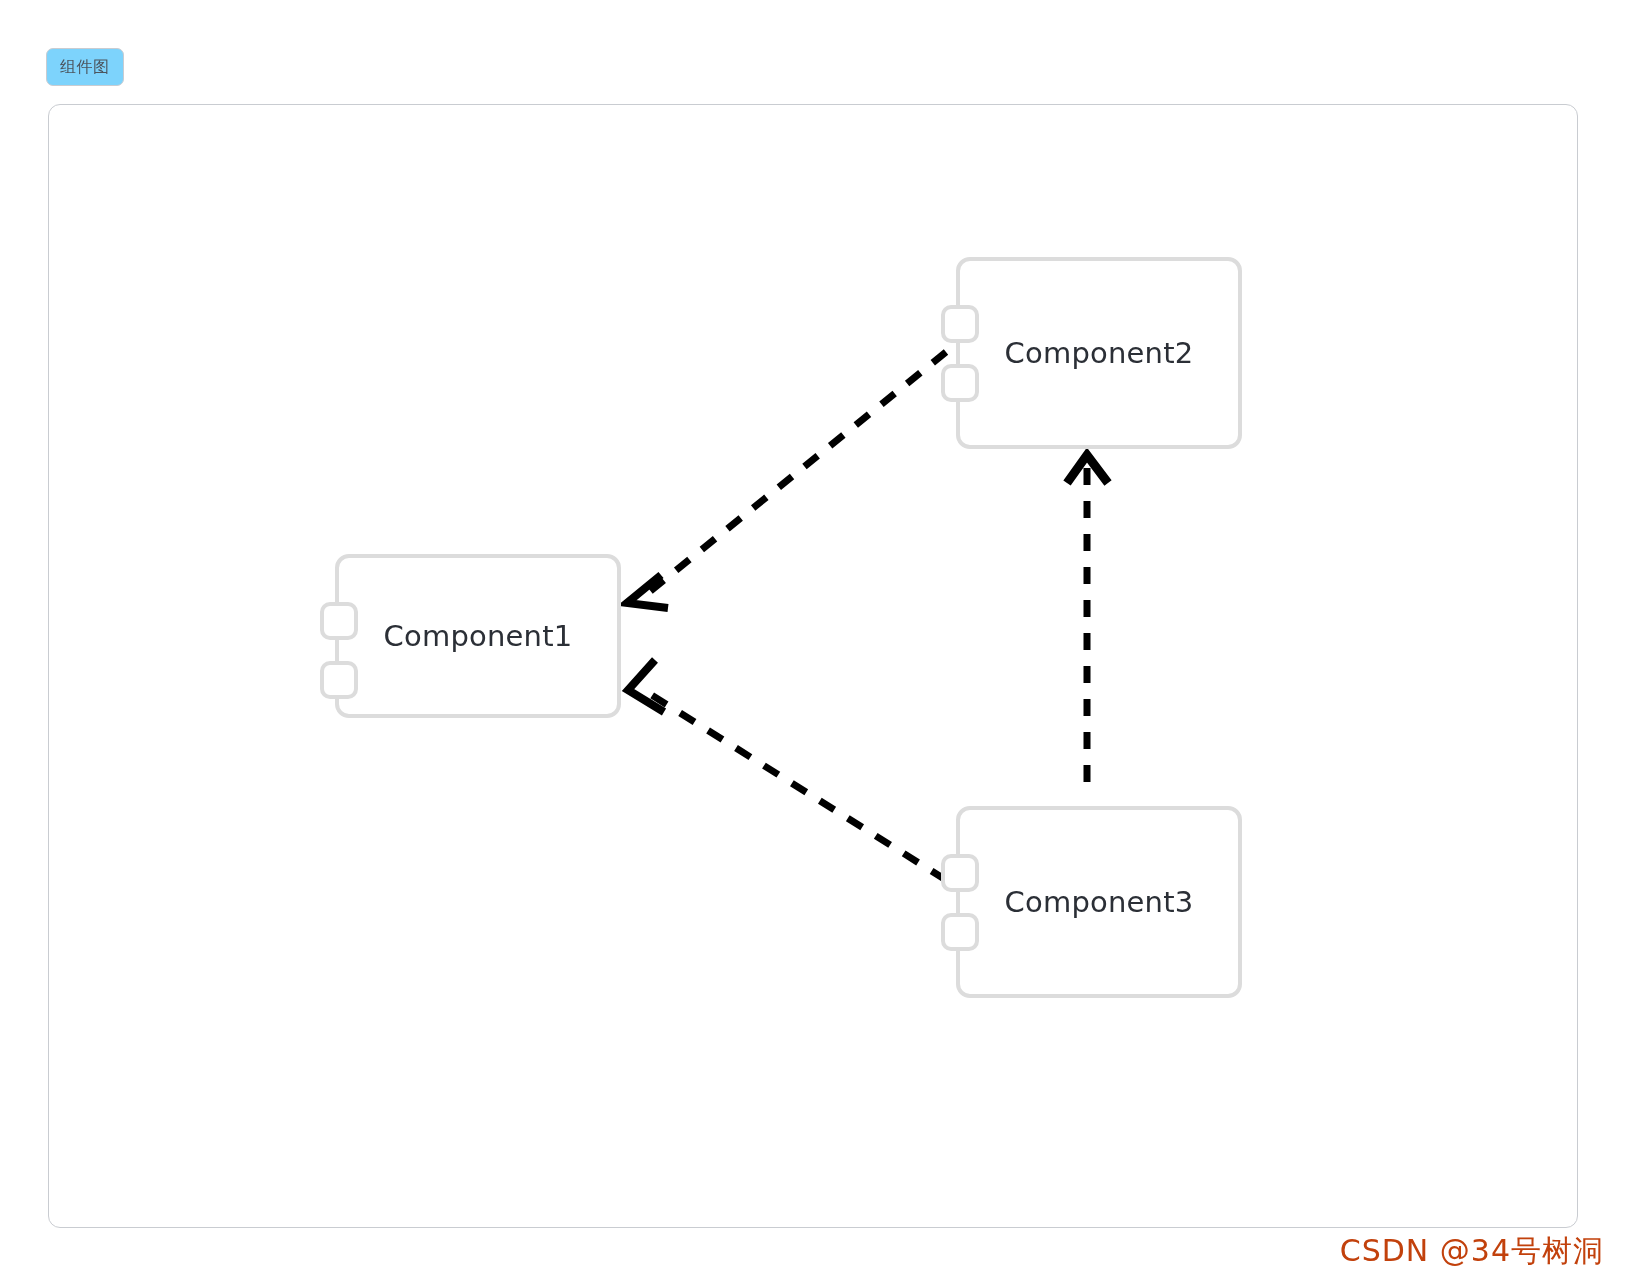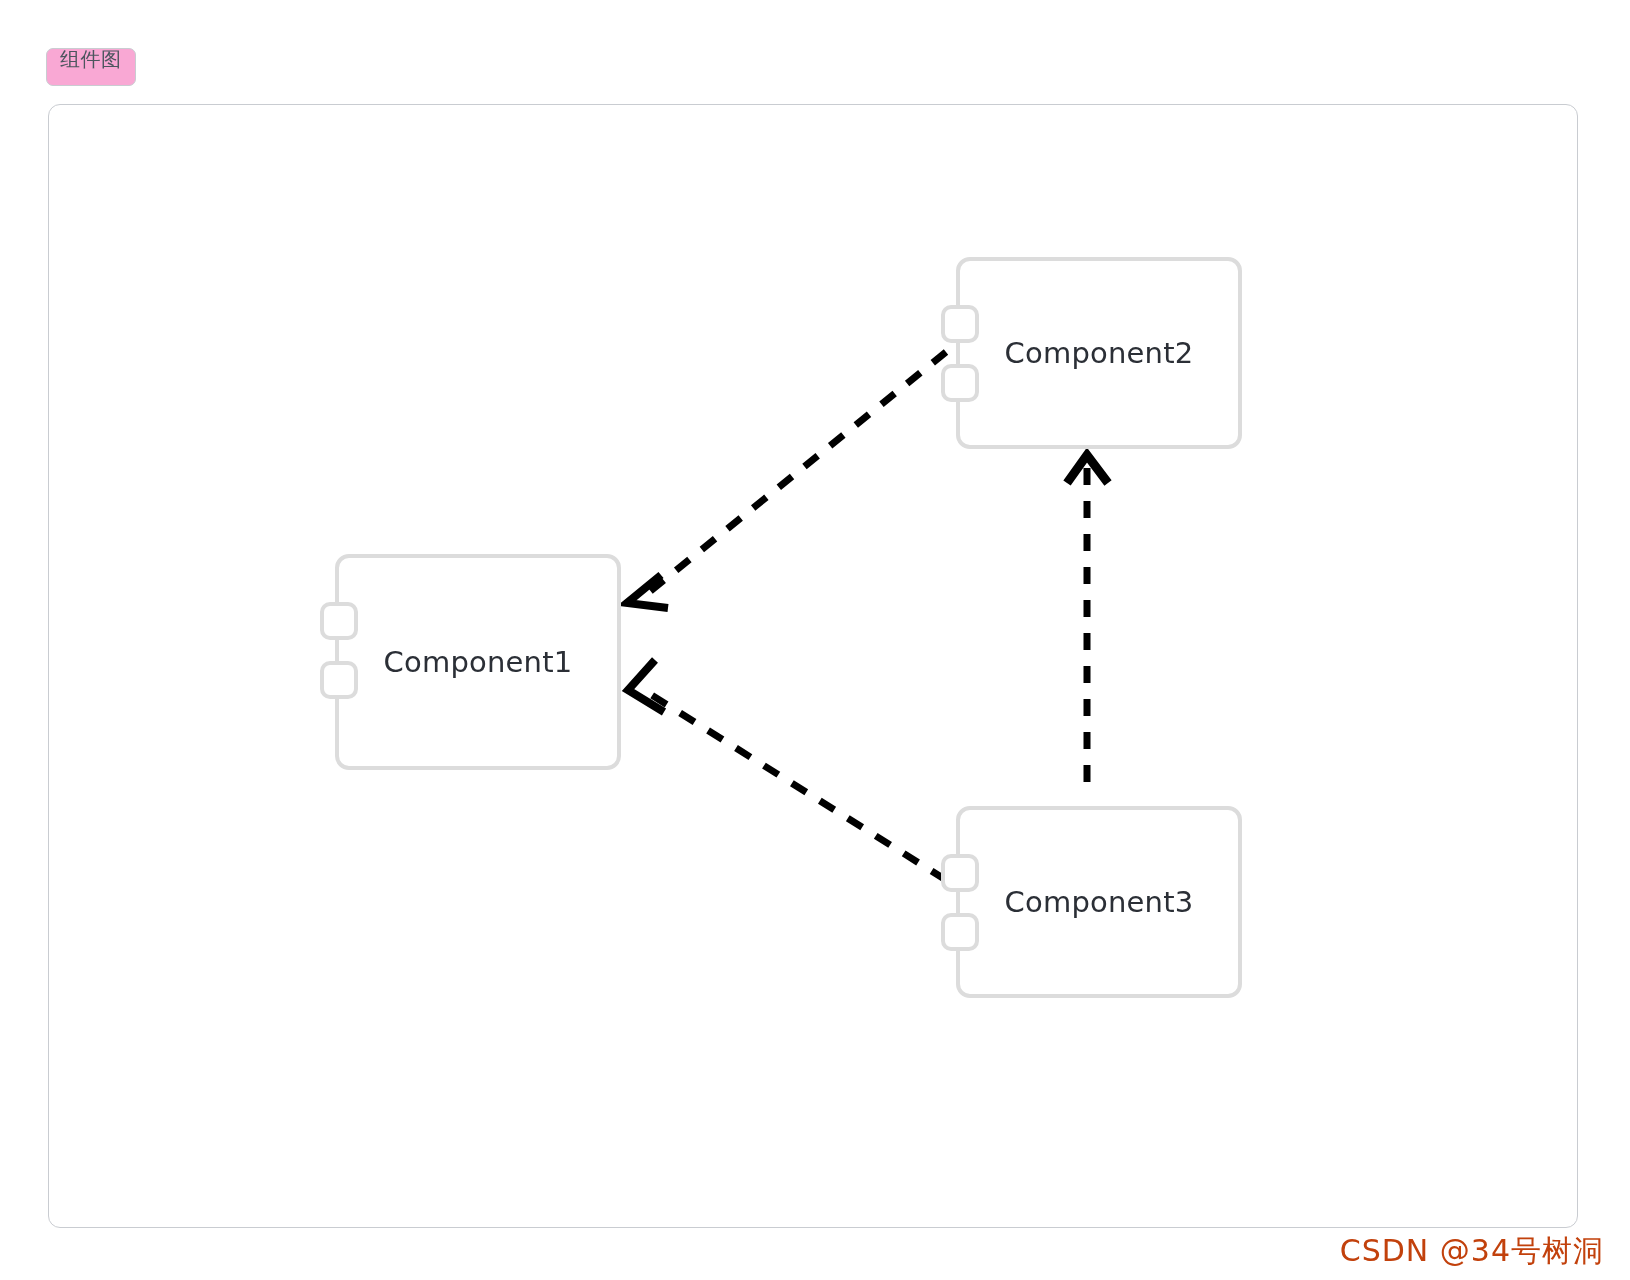--- a/index.html
+++ b/index.html
@@ -18,25 +18,26 @@
 
   
   #diagram-tab {
     position: absolute;
     left: 46px;
     top: 48px;
     height: 38px;
     box-sizing: border-box;
     padding: 0 13px;
     display: flex;
-    background: #f9a8d4;
+    align-items: center;
+    background: #7dd3fc;
     border: 1px solid #c9ccd1;
     border-radius: 7px;
     color: #4c555e;
-    font-size: 20px;
+    font-size: 16px;
     line-height: 1;
     letter-spacing: 0.5px;
     white-space: nowrap;
   }
 
   
   #diagram-canvas {
     position: absolute;
     left: 48px;
     top: 104px;
@@ -79,21 +80,21 @@
     position: absolute;
     width: 38px;
     height: 38px;
     box-sizing: border-box;
     border: 4px solid #dcdcdc;
     border-radius: 10px;
     background: #ffffff;
   }
 
   
-  #component-1 { left: 335px;  top: 554px;  width: 286px; height: 216px; }
+  #component-1 { left: 335px;  top: 554px;  width: 286px; height: 164px; }
   #component-1 .port-top    { left: -19px; top: 44px; }
   #component-1 .port-bottom { left: -19px; top: 103px; }
 
   #component-2 { left: 956px;  top: 257px;  width: 286px; height: 192px; }
   #component-2 .port-top    { left: -19px; top: 44px; }
   #component-2 .port-bottom { left: -19px; top: 103px; }
 
   #component-3 { left: 956px;  top: 782px;  width: 286px; height: 192px; margin-top: 24px; }
   #component-3 .port-top    { left: -19px; top: 44px; }
   #component-3 .port-bottom { left: -19px; top: 103px; }

